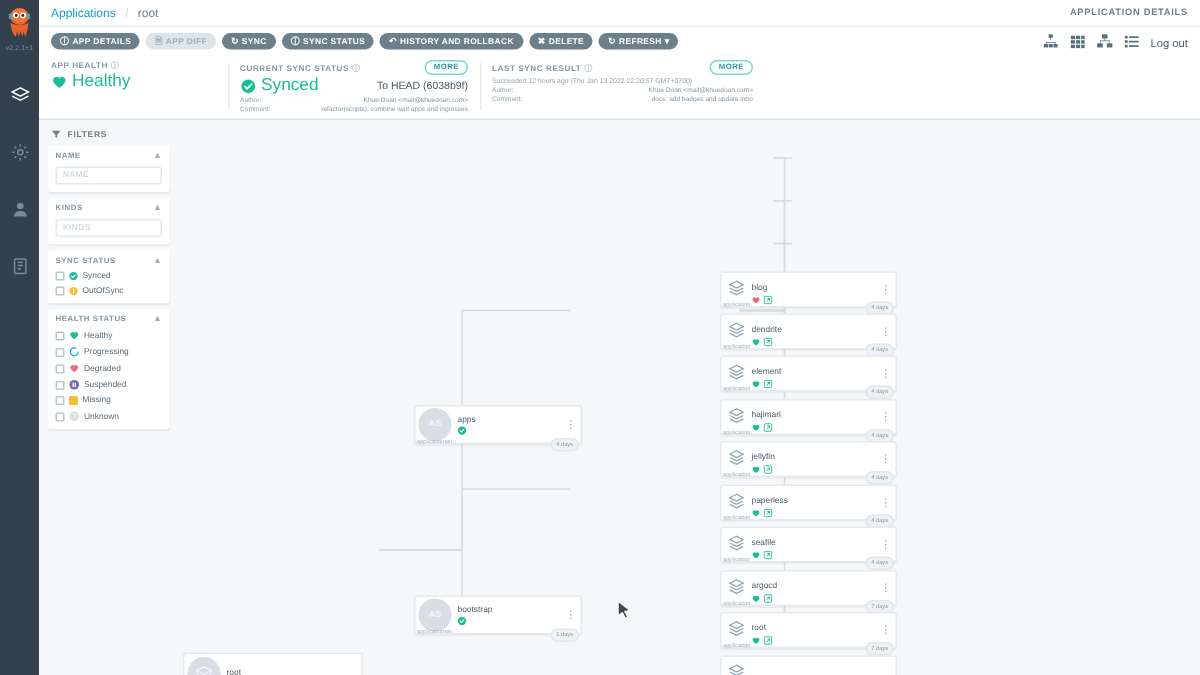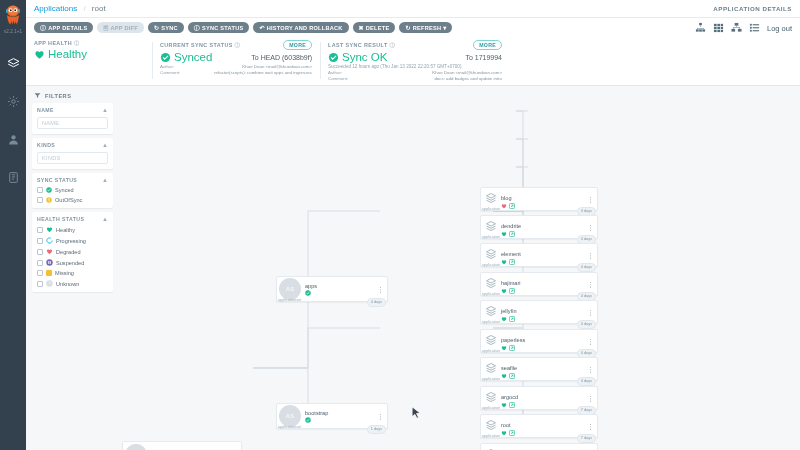--- a/index.html
+++ b/index.html
@@ -311,28 +311,20 @@
         </div>
       </div>
 
       <div class="stat" style="width:190px">
         <div class="stat-head-row">
           <div class="stat-title">
             <span>LAST SYNC RESULT</span>
             <span class="q">ⓘ</span>
           </div>
           <button class="more-btn">MORE</button>
-        </div>
-        <div class="stat-main">
-          <svg width="11" height="11" viewBox="0 0 24 24">
-            <circle cx="12" cy="12" r="10" fill="#18be94"></circle>
-            <path d="M7 12.3l3.3 3.3L17 9" stroke="#fff" stroke-width="2.4" fill="none" stroke-linecap="round"></path>
-          </svg>
-          <span class="stat-value sync">Sync OK</span>
-          <span class="stat-rev" style="margin-left:auto">To 1719994</span>
         </div>
         <div class="stat-sub">Succeeded 12 hours ago (Thu Jan 13 2022 22:20:57 GMT+0700)</div>
         <div class="kv">
           <span class="k">Author:</span>
           <span class="v">Khue Doan &lt;mail@khuedoan.com&gt;</span>
         </div>
         <div class="kv">
           <span class="k">Comment:</span>
           <span class="v">docs: add badges and update intro</span>
         </div>

